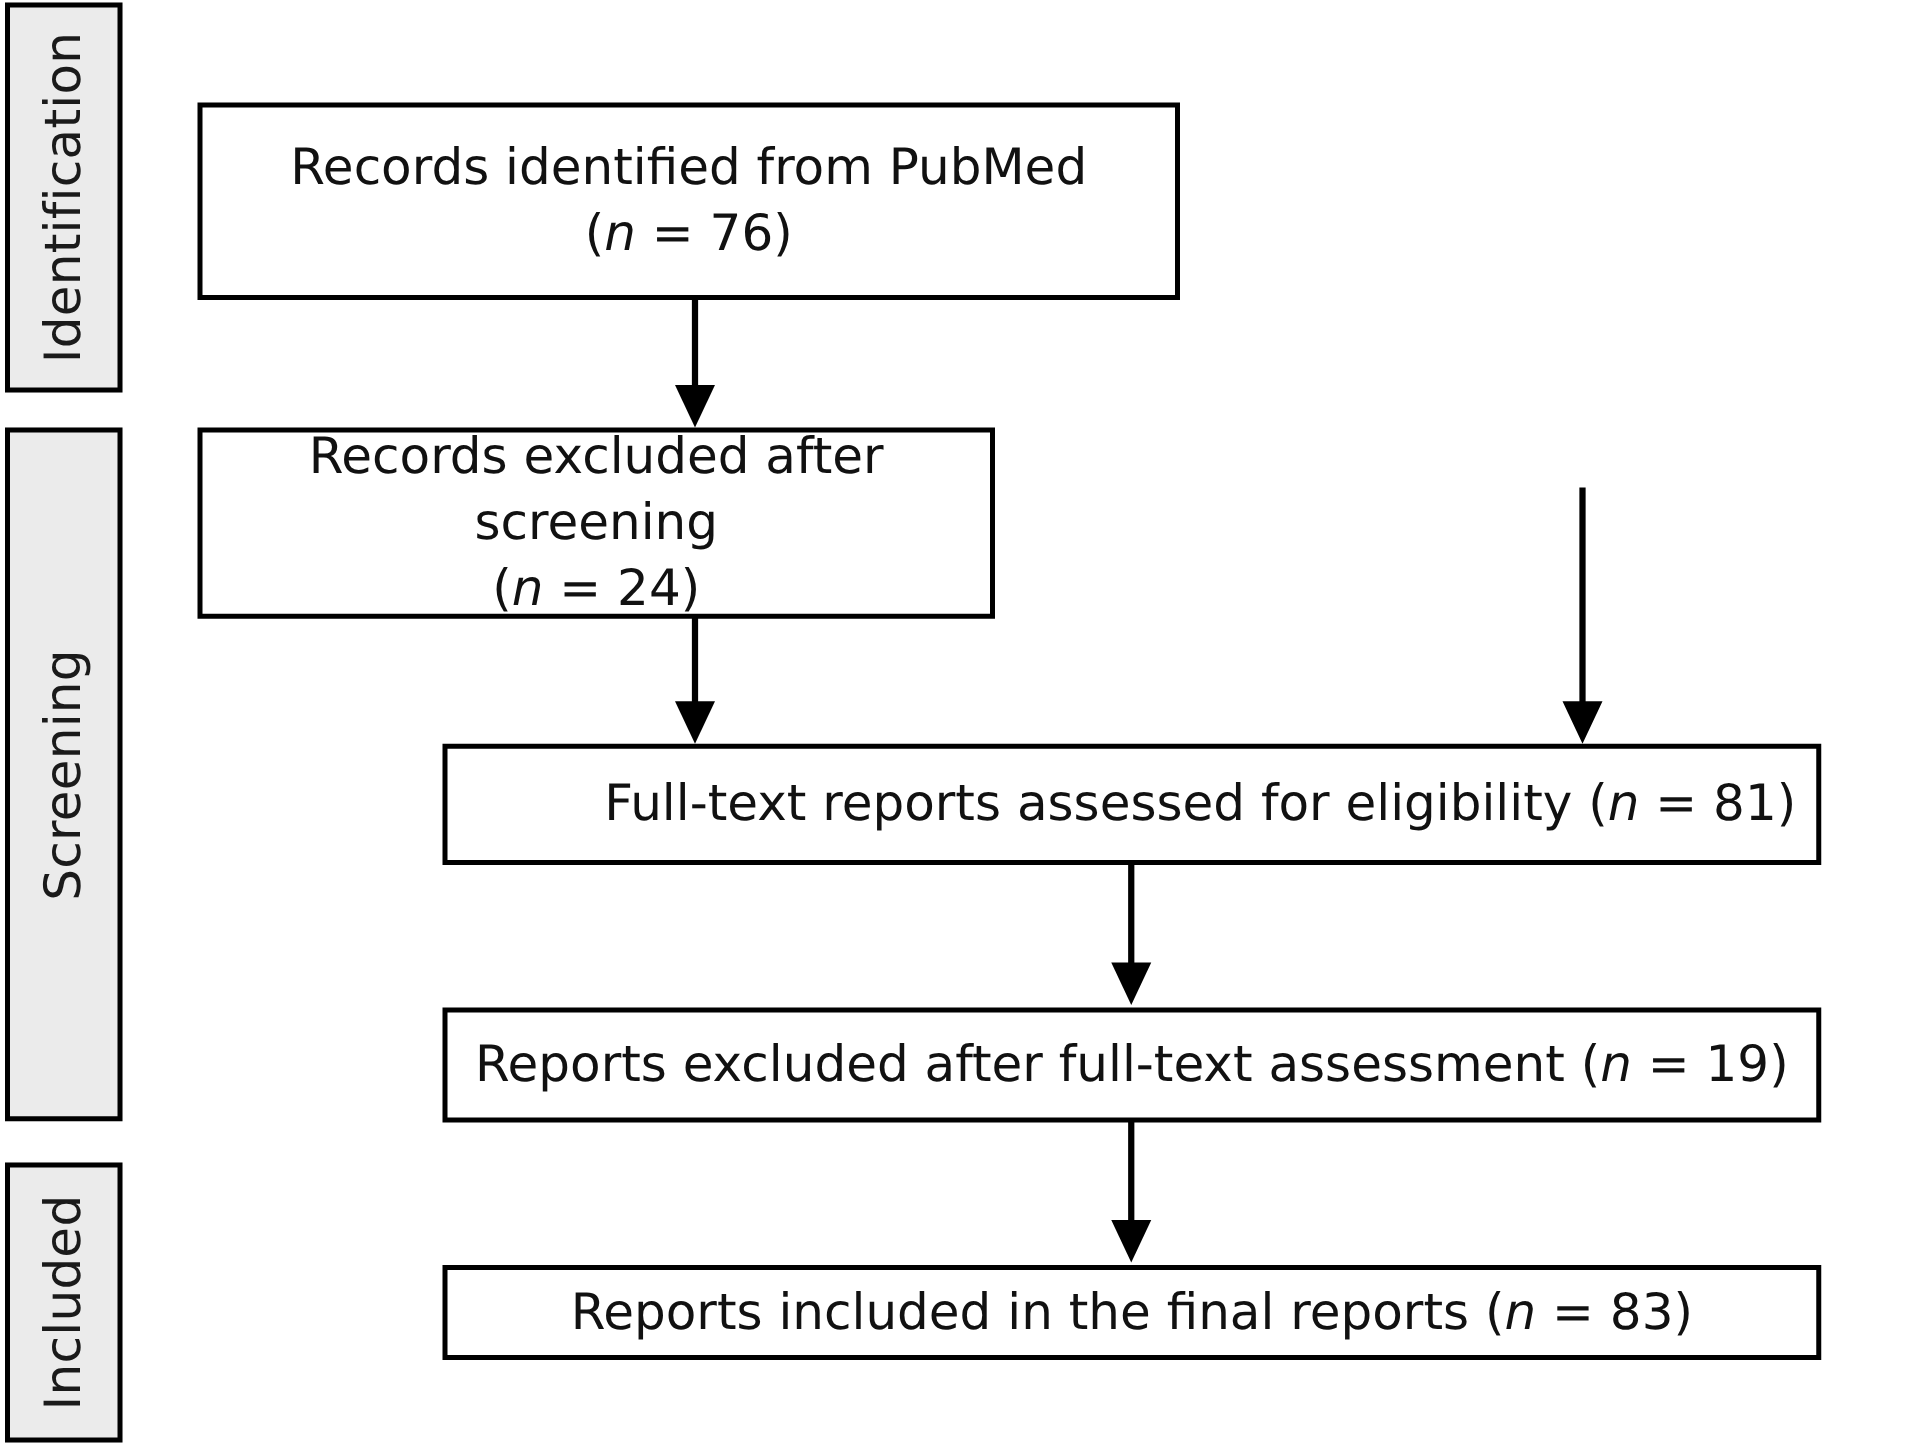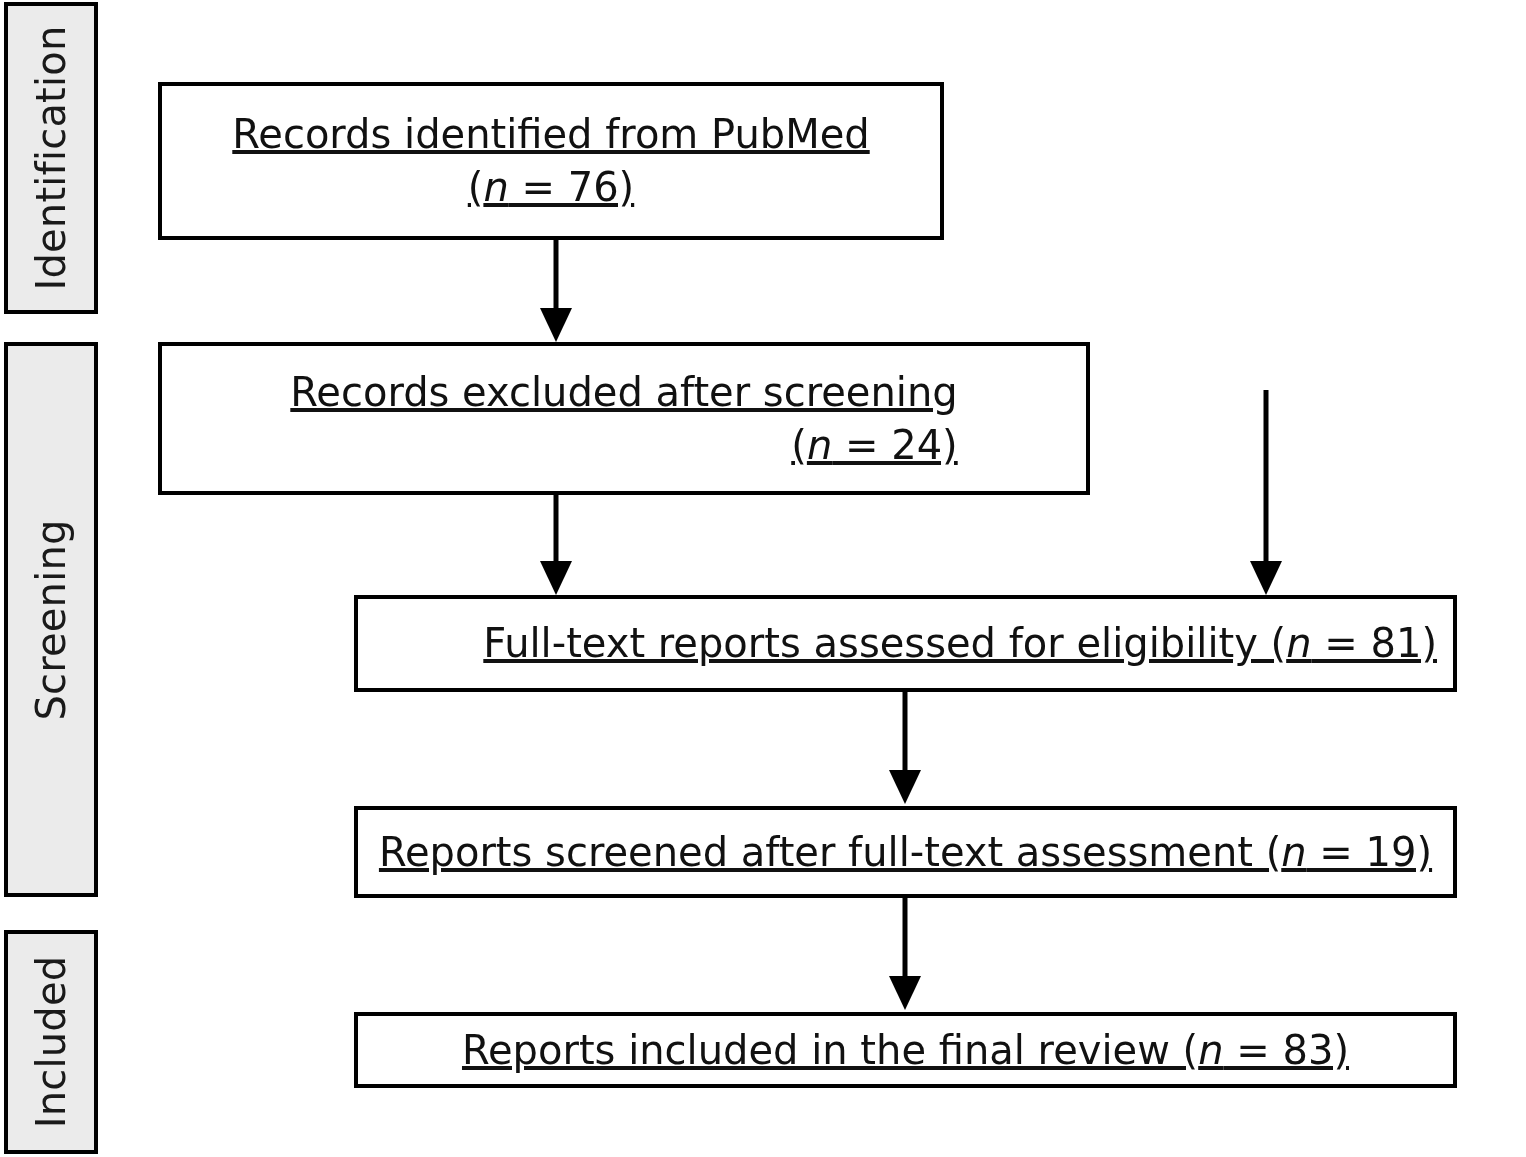--- a/index.html
+++ b/index.html
@@ -48,21 +48,20 @@
     align-items: center;
     justify-content: center;
     text-align: center;
   }
   .flow-box-text {
     font-family: "DejaVu Sans", sans-serif;
     font-size: 40px;
     line-height: 1.32;
     color: #111111;
     padding: 0 16px;
-    text-decoration: underline;
   }
   .flow-box-text em {
     font-style: italic;
   }
 
   
   .connector {
     position: absolute;
   }
   .connector svg {
@@ -88,42 +87,42 @@
   </div>
 
   <div class="flow-box" style="left:158px; top:82px; width:786px; height:158px;">
     <div class="flow-box-text">
       <span>Records identified from PubMed</span><br>
       <span>(</span><em>n</em><span> = 76)</span>
     </div>
   </div>
 
 
-  <div class="flow-box" style="left:158px; top:342px; width:932px; height:153px;text-align:right;">
+  <div class="flow-box" style="left:158px; top:342px; width:638px; height:153px;">
     <div class="flow-box-text">
       <span>Records excluded after screening</span><br>
       <span>(</span><em>n</em><span> = 24)</span>
     </div>
   </div>
 
   <div class="flow-box" style="left:354px; top:595px; width:1103px; height:97px;justify-content:flex-end;">
     <div class="flow-box-text">
       <span>Full-text reports assessed for eligibility (</span><em>n</em><span> = 81)</span>
     </div>
   </div>
 
   <div class="flow-box" style="left:354px; top:806px; width:1103px; height:92px;">
     <div class="flow-box-text">
-      <span>Reports screened after full-text assessment (</span><em>n</em><span> = 19)</span>
+      <span>Reports excluded after full-text assessment (</span><em>n</em><span> = 19)</span>
     </div>
   </div>
 
   <div class="flow-box" style="left:354px; top:1012px; width:1103px; height:76px;">
     <div class="flow-box-text">
-      <span>Reports included in the final review (</span><em>n</em><span> = 83)</span>
+      <span>Reports included in the final reports (</span><em>n</em><span> = 83)</span>
     </div>
   </div>
 
   <div class="connector" style="left:526px; top:238px; width:60px; height:110px;">
     <svg width="60" height="110" viewBox="0 0 60 110" aria-hidden="true">
       <line x1="30" y1="0" x2="30" y2="72" stroke="#000000" stroke-width="5"></line>
       <polygon points="14,70 46,70 30,104" fill="#000000"></polygon>
     </svg>
   </div>
 

